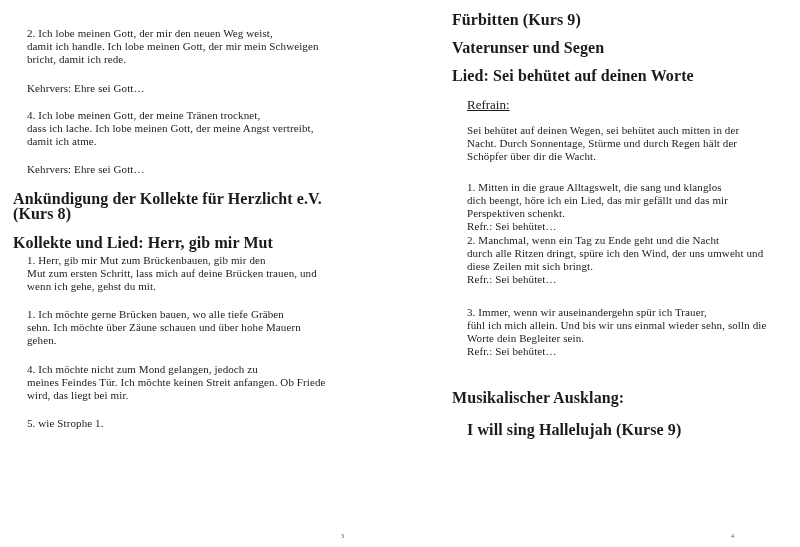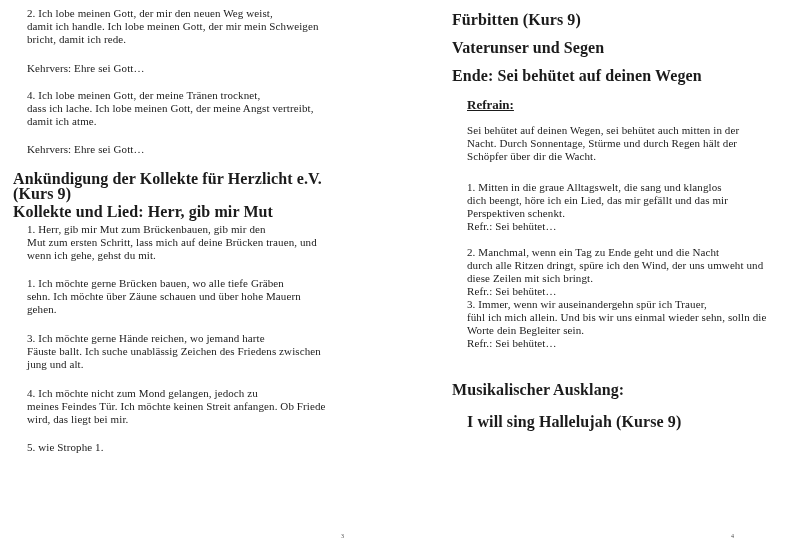--- a/index.html
+++ b/index.html
@@ -6,24 +6,24 @@
   .canvas {
     position:relative; width:800px; height:547px; overflow:hidden;
     background:#ffffff; color:#1b1b1b;
     font-family:"Liberation Serif", serif;
     -webkit-font-smoothing:antialiased;
   }
   .page { position:absolute; top:0; height:547px; box-sizing:border-box; }
   .page-left  { left:0;   width:400px; padding:7px 6px 0 13px; }
   .page-right { left:400px; width:400px; padding:7px 6px 0 52px; }
   .blk { white-space:pre; }
-  .body { font-size:11px; line-height:13px; letter-spacing:0.1px; }
+  .body { font-size:11px; line-height:13px; letter-spacing:0.1px;margin-top:20px; }
   .heading { font-weight:bold; font-size:16px; line-height:15px; letter-spacing:0.1px; }
   .heading.two-line { white-space:pre; }
-  .refrain { font-weight:bold; font-size:13px; line-height:15px; text-decoration:underline; }
+  .refrain { font-weight:normal; font-size:13px; line-height:15px; text-decoration:underline; }
   .indent { margin-left:14px; }
   .indent2 { margin-left:15px; }
   .pagenum {
     position:absolute; top:533px; font-size:6px; line-height:6px; color:#4a4a4a;
     font-family:"Liberation Serif", serif;
   }
   .page-left  .pagenum { left:341px; }
   .page-right .pagenum { left:331px; }
 </style>
 </head>
@@ -34,51 +34,48 @@
   <div class="page page-left">
     <div class="blk body indent">2. Ich lobe meinen Gott, der mir den neuen Weg weist,
 damit ich handle. Ich lobe meinen Gott, der mir mein Schweigen
 bricht, damit ich rede.</div>
     <div class="blk body indent" style="margin-top:16px">Kehrvers: Ehre sei Gott…</div>
     <div class="blk body indent" style="margin-top:14px">4. Ich lobe meinen Gott, der meine Tränen trocknet,
 dass ich lache. Ich lobe meinen Gott, der meine Angst vertreibt,
 damit ich atme.</div>
     <div class="blk body indent" style="margin-top:15px">Kehrvers: Ehre sei Gott…</div>
     <div class="blk heading two-line" style="margin-top:15px">Ankündigung der Kollekte für Herzlicht e.V.
-(Kurs 9)</div>
-    <div class="blk heading" style="margin-top:3px">Kollekte und Lied: Herr, gib mir Mut</div>
+(Kurs 8)</div>
+    <div class="blk heading" style="margin-top:14px">Kollekte und Lied: Herr, gib mir Mut</div>
     <div class="blk body indent" style="margin-top:4px">1. Herr, gib mir Mut zum Brückenbauen, gib mir den
 Mut zum ersten Schritt, lass mich auf deine Brücken trauen, und
 wenn ich gehe, gehst du mit.</div>
     <div class="blk body indent" style="margin-top:15px">1. Ich möchte gerne Brücken bauen, wo alle tiefe Gräben
 sehn. Ich möchte über Zäune schauen und über hohe Mauern
 gehen.</div>
-    <div class="blk body indent" style="margin-top:16px">3. Ich möchte gerne Hände reichen, wo jemand harte
-Fäuste ballt. Ich suche unablässig Zeichen des Friedens zwischen
-jung und alt.</div>
     <div class="blk body indent" style="margin-top:16px">4. Ich möchte nicht zum Mond gelangen, jedoch zu
 meines Feindes Tür. Ich möchte keinen Streit anfangen. Ob Friede
 wird, das liegt bei mir.</div>
     <div class="blk body indent" style="margin-top:15px">5. wie Strophe 1.</div>
     <div class="pagenum">3</div>
   </div>
 
   <div class="page page-right">
     <div class="blk heading" style="margin-top:5px">Fürbitten (Kurs 9)</div>
     <div class="blk heading" style="margin-top:13px">Vaterunser und Segen</div>
-    <div class="blk heading" style="margin-top:13px">Ende: Sei behütet auf deinen Wegen</div>
+    <div class="blk heading" style="margin-top:13px">Lied: Sei behütet auf deinen Worte</div>
     <div class="blk refrain indent2" style="margin-top:14px">Refrain:</div>
     <div class="blk body indent2" style="margin-top:12px">Sei behütet auf deinen Wegen, sei behütet auch mitten in der
 Nacht. Durch Sonnentage, Stürme und durch Regen hält der
 Schöpfer über dir die Wacht.</div>
     <div class="blk body indent2" style="margin-top:18px">1. Mitten in die graue Alltagswelt, die sang und klanglos
 dich beengt, höre ich ein Lied, das mir gefällt und das mir
 Perspektiven schenkt.
 Refr.: Sei behütet…</div>
-    <div class="blk body indent2" style="margin-top:13px">2. Manchmal, wenn ein Tag zu Ende geht und die Nacht
+    <div class="blk body indent2" style="margin-top:1px">2. Manchmal, wenn ein Tag zu Ende geht und die Nacht
 durch alle Ritzen dringt, spüre ich den Wind, der uns umweht und
 diese Zeilen mit sich bringt.
 Refr.: Sei behütet…</div>
     <div class="blk body indent2" style="">3. Immer, wenn wir auseinandergehn spür ich Trauer,
 fühl ich mich allein. Und bis wir uns einmal wieder sehn, solln die
 Worte dein Begleiter sein.
 Refr.: Sei behütet…</div>
     <div class="blk heading" style="margin-top:32px">Musikalischer Ausklang:</div>
     <div class="blk heading indent2" style="margin-top:17px">I will sing Hallelujah (Kurse 9)</div>
     <div class="pagenum">4</div>

